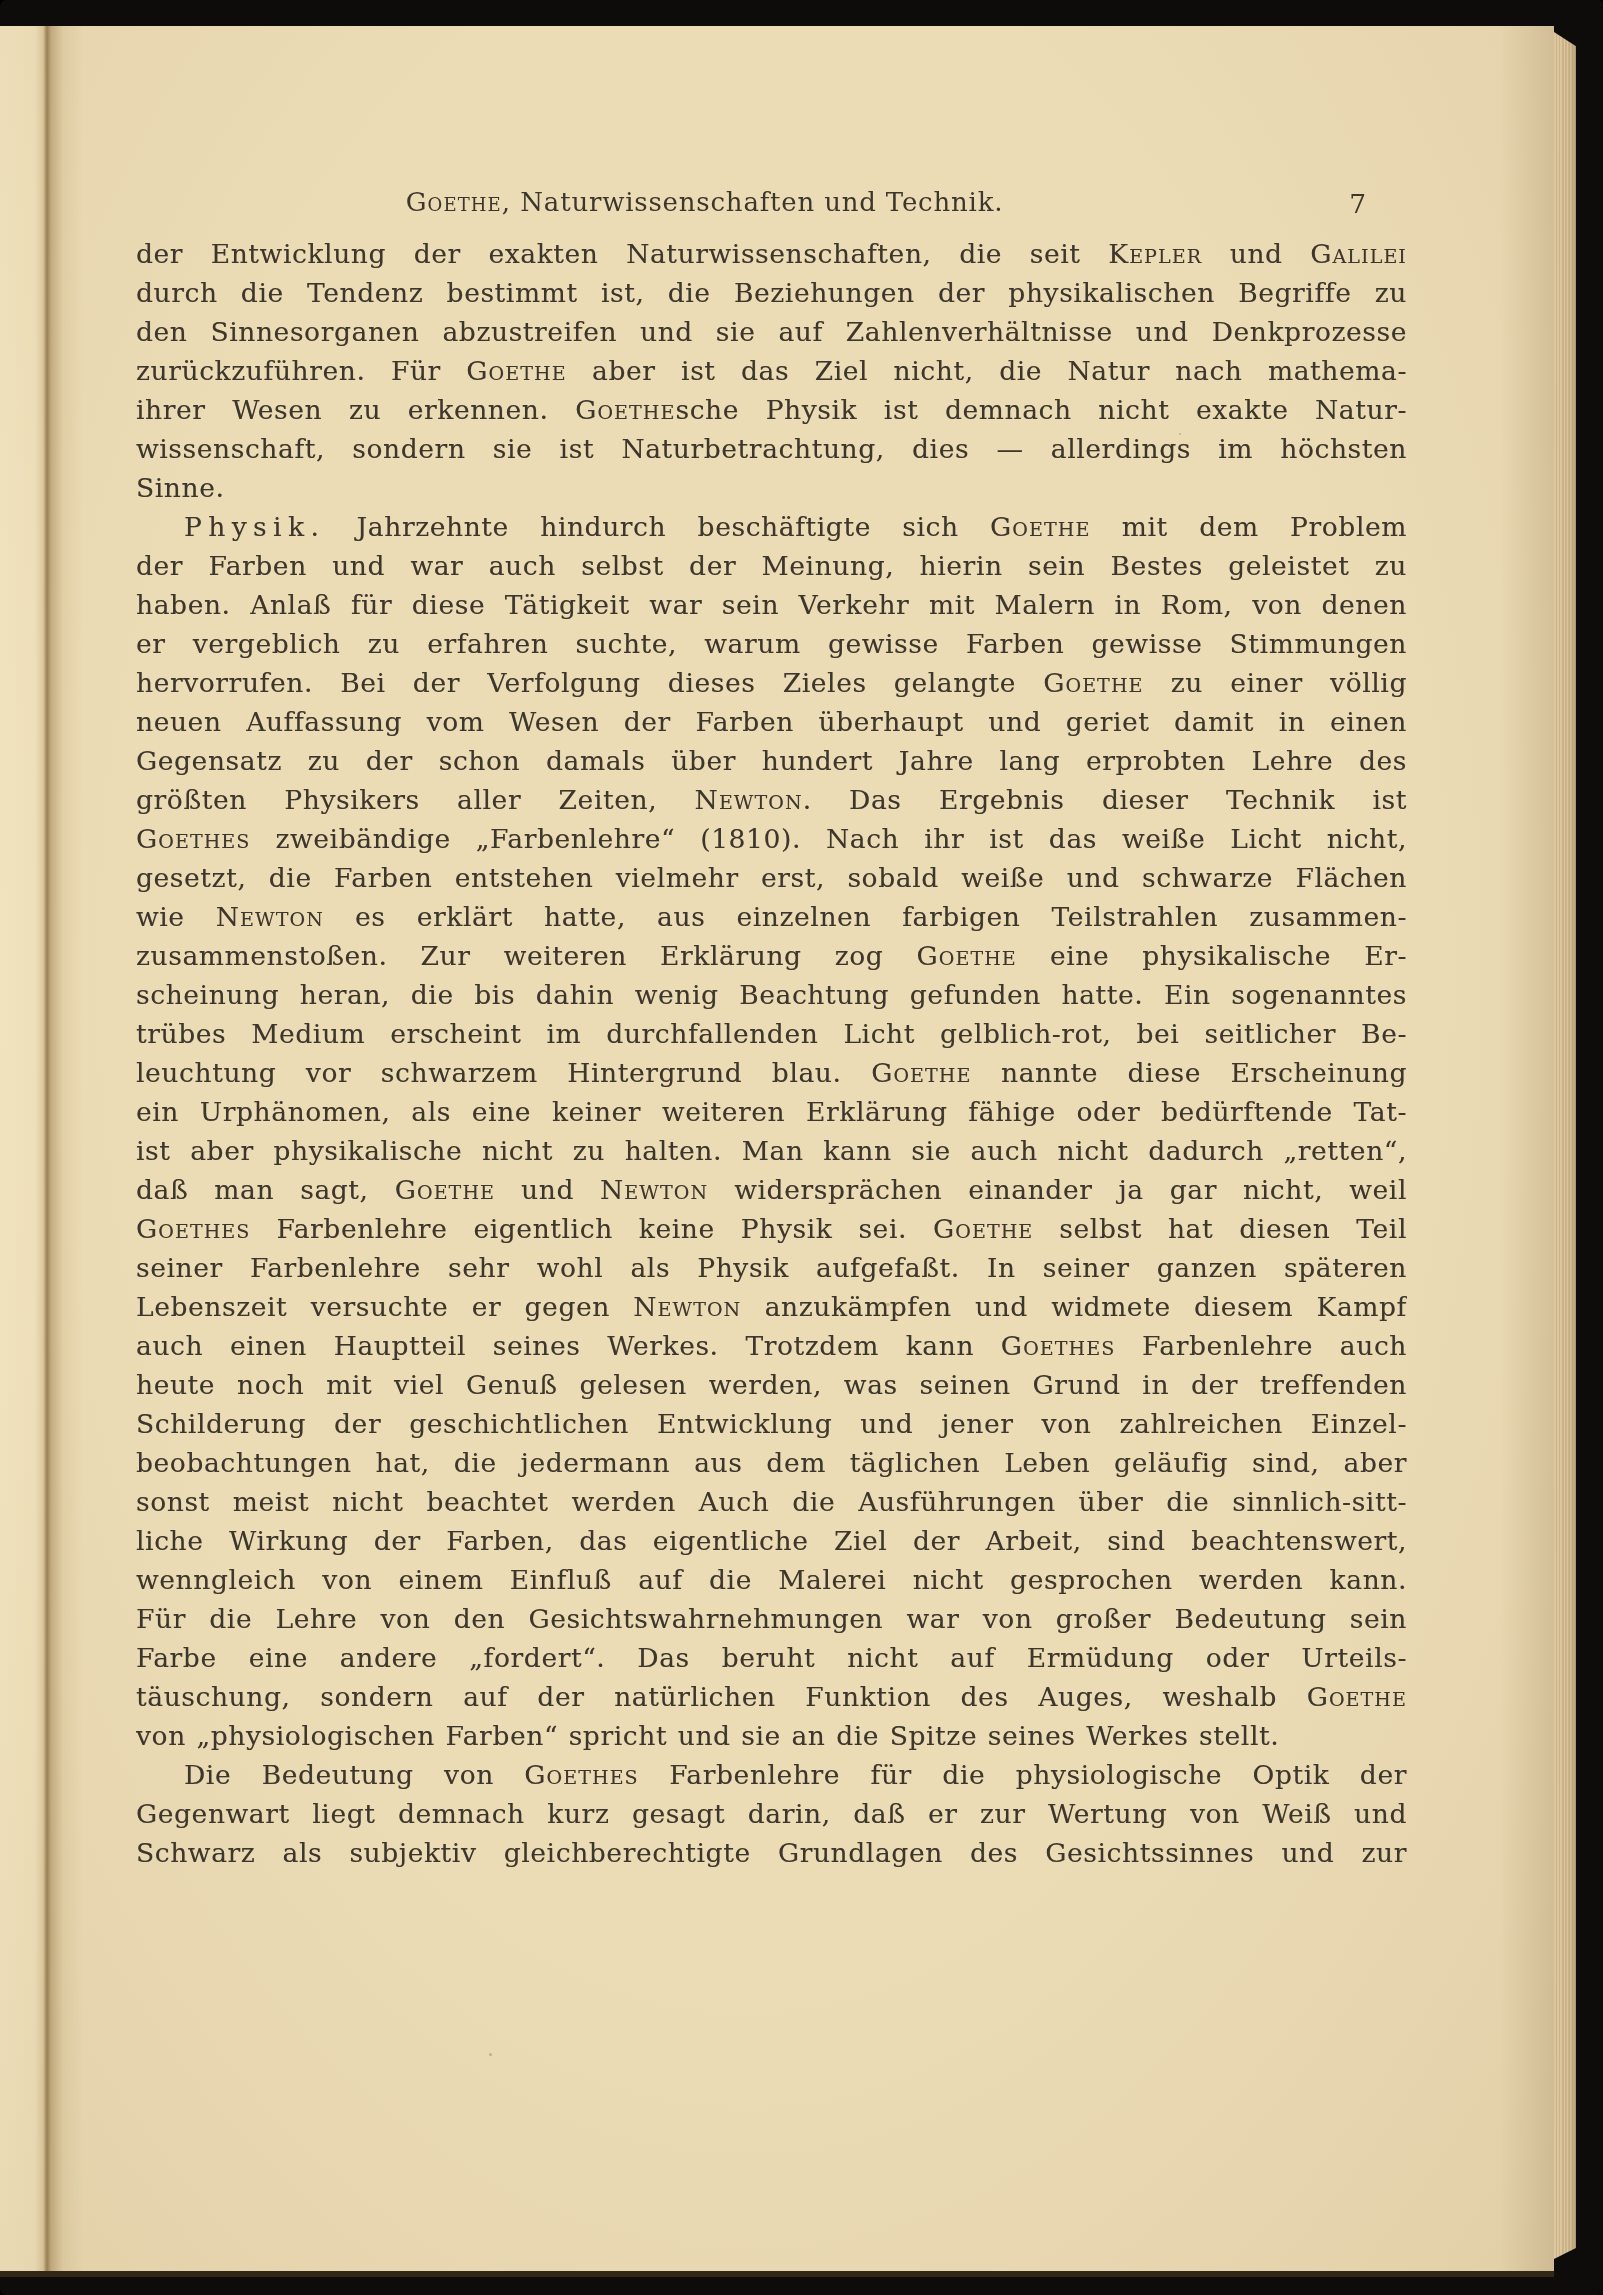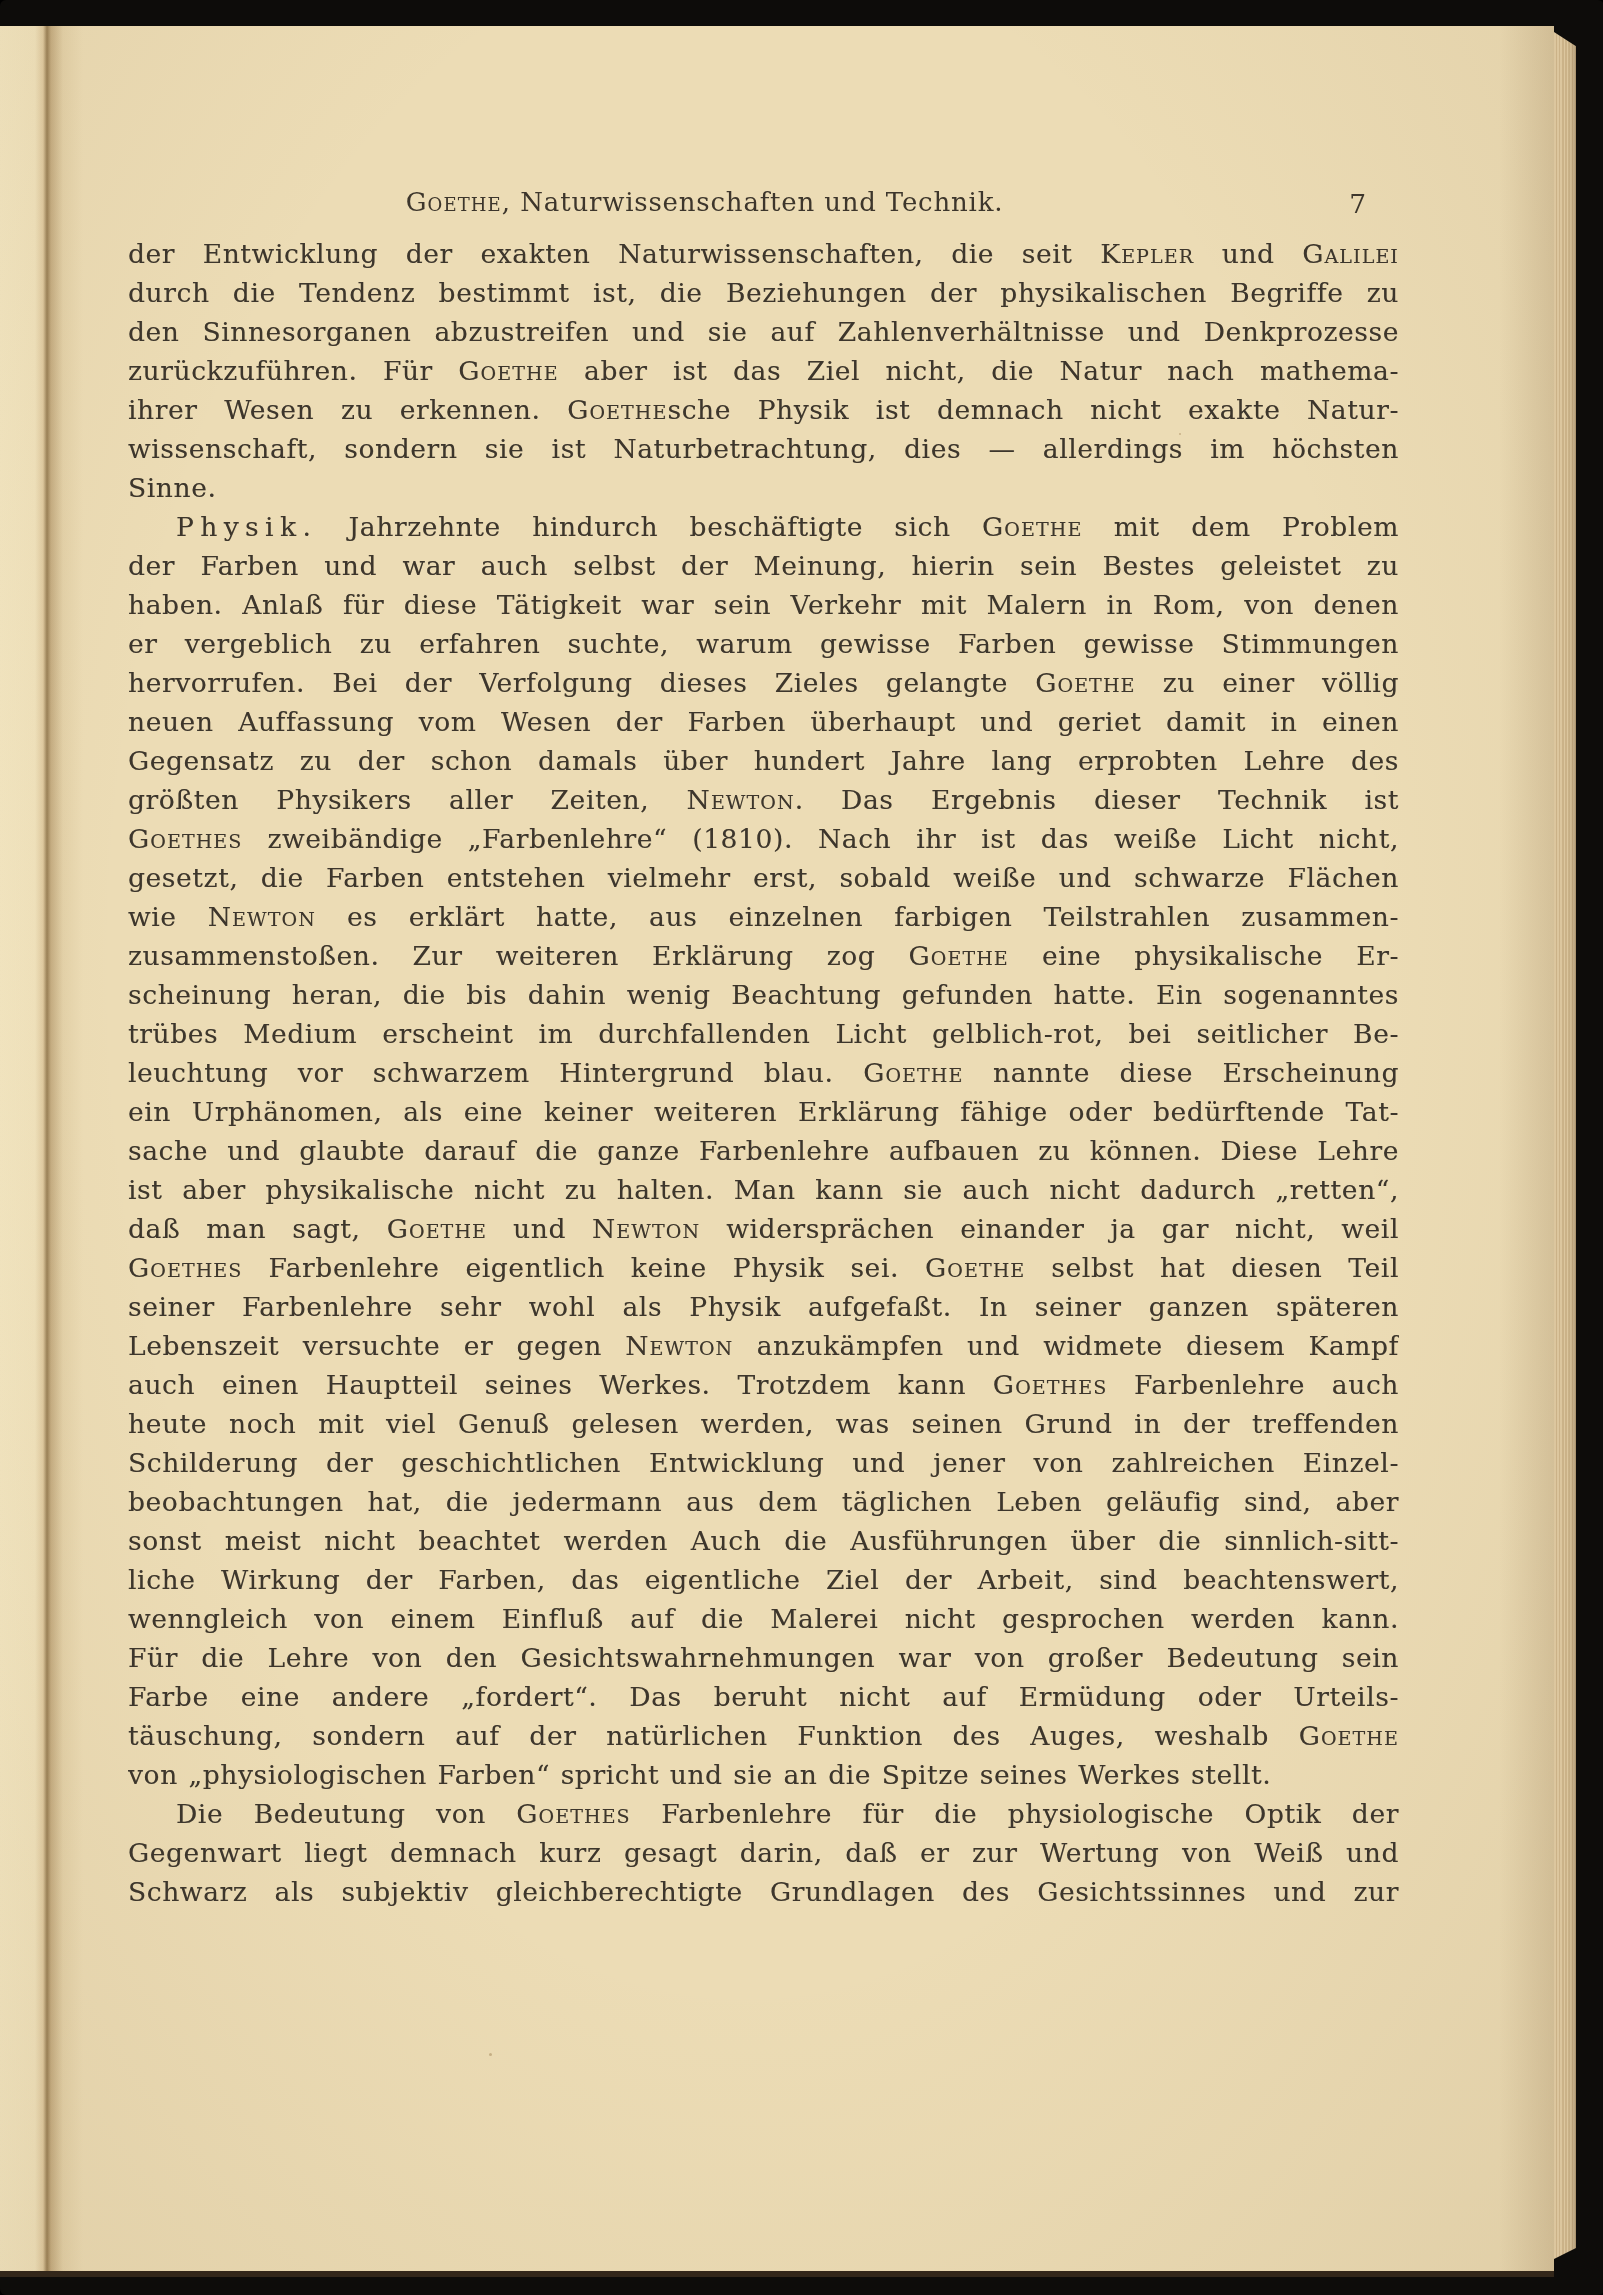--- a/index.html
+++ b/index.html
@@ -34,21 +34,21 @@
     position:absolute;left:128px;top:187px;width:1271px;height:37px;
     color:var(--ink,#3d362c);font-size:26px;letter-spacing:0.8px;
   }
   .header .title{
     position:absolute;left:50%;transform:translateX(-50%) translateX(-59px);
     white-space:nowrap;
   }
   .pagenum{position:absolute;right:32px;top:0.8px;font-size:26.5px;}
   
   .text-block{
-    position:absolute;left:128px;top:234px;width:1271px;
+    position:absolute;left:136px;top:234px;width:1271px;
     color:var(--ink,#3d362c);
     font-size:26.5px;letter-spacing:0.6px;word-spacing:1.6px;
     text-shadow:0.2px 0.2px 0 rgba(61,54,44,0.35);
   }
   .line{
     line-height:39px;height:39px;
     text-align:justify;text-align-last:justify;
     overflow:hidden;
   }
   .line.nj{text-align-last:auto;}
@@ -94,21 +94,20 @@
         <div class="line"><span>Gegensatz zu der schon damals über hundert Jahre lang erprobten Lehre des</span></div>
         <div class="line"><span>größten Physikers aller Zeiten, </span><span class="sc">Newton</span><span>. Das Ergebnis dieser Technik ist</span></div>
         <div class="line"><span class="sc">Goethes</span><span> zweibändige „Farbenlehre“ (1810). Nach ihr ist das weiße Licht nicht,</span></div>
         <div class="line"><span>gesetzt, die Farben entstehen vielmehr erst, sobald weiße und schwarze Flächen</span></div>
         <div class="line"><span>wie </span><span class="sc">Newton</span><span> es erklärt hatte, aus einzelnen farbigen Teilstrahlen zusammen-</span></div>
         <div class="line"><span>zusammenstoßen. Zur weiteren Erklärung zog </span><span class="sc">Goethe</span><span> eine physikalische Er-</span></div>
         <div class="line"><span>scheinung heran, die bis dahin wenig Beachtung gefunden hatte. Ein sogenanntes</span></div>
         <div class="line"><span>trübes Medium erscheint im durchfallenden Licht gelblich-rot, bei seitlicher Be-</span></div>
         <div class="line"><span>leuchtung vor schwarzem Hintergrund blau. </span><span class="sc">Goethe</span><span> nannte diese Erscheinung</span></div>
         <div class="line"><span>ein Urphänomen, als eine keiner weiteren Erklärung fähige oder bedürftende Tat-</span></div>
-        <div class="line"><span>sache und glaubte darauf die ganze Farbenlehre aufbauen zu können. Diese Lehre</span></div>
         <div class="line"><span>ist aber physikalische nicht zu halten. Man kann sie auch nicht dadurch „retten“,</span></div>
         <div class="line"><span>daß man sagt, </span><span class="sc">Goethe</span><span> und </span><span class="sc">Newton</span><span> widersprächen einander ja gar nicht, weil</span></div>
         <div class="line"><span class="sc">Goethes</span><span> Farbenlehre eigentlich keine Physik sei. </span><span class="sc">Goethe</span><span> selbst hat diesen Teil</span></div>
         <div class="line"><span>seiner Farbenlehre sehr wohl als Physik aufgefaßt. In seiner ganzen späteren</span></div>
         <div class="line"><span>Lebenszeit versuchte er gegen </span><span class="sc">Newton</span><span> anzukämpfen und widmete diesem Kampf</span></div>
         <div class="line"><span>auch einen Hauptteil seines Werkes. Trotzdem kann </span><span class="sc">Goethes</span><span> Farbenlehre auch</span></div>
         <div class="line"><span>heute noch mit viel Genuß gelesen werden, was seinen Grund in der treffenden</span></div>
         <div class="line"><span>Schilderung der geschichtlichen Entwicklung und jener von zahlreichen Einzel-</span></div>
         <div class="line"><span>beobachtungen hat, die jedermann aus dem täglichen Leben geläufig sind, aber</span></div>
         <div class="line"><span>sonst meist nicht beachtet werden  Auch die Ausführungen über die sinnlich-sitt-</span></div>

